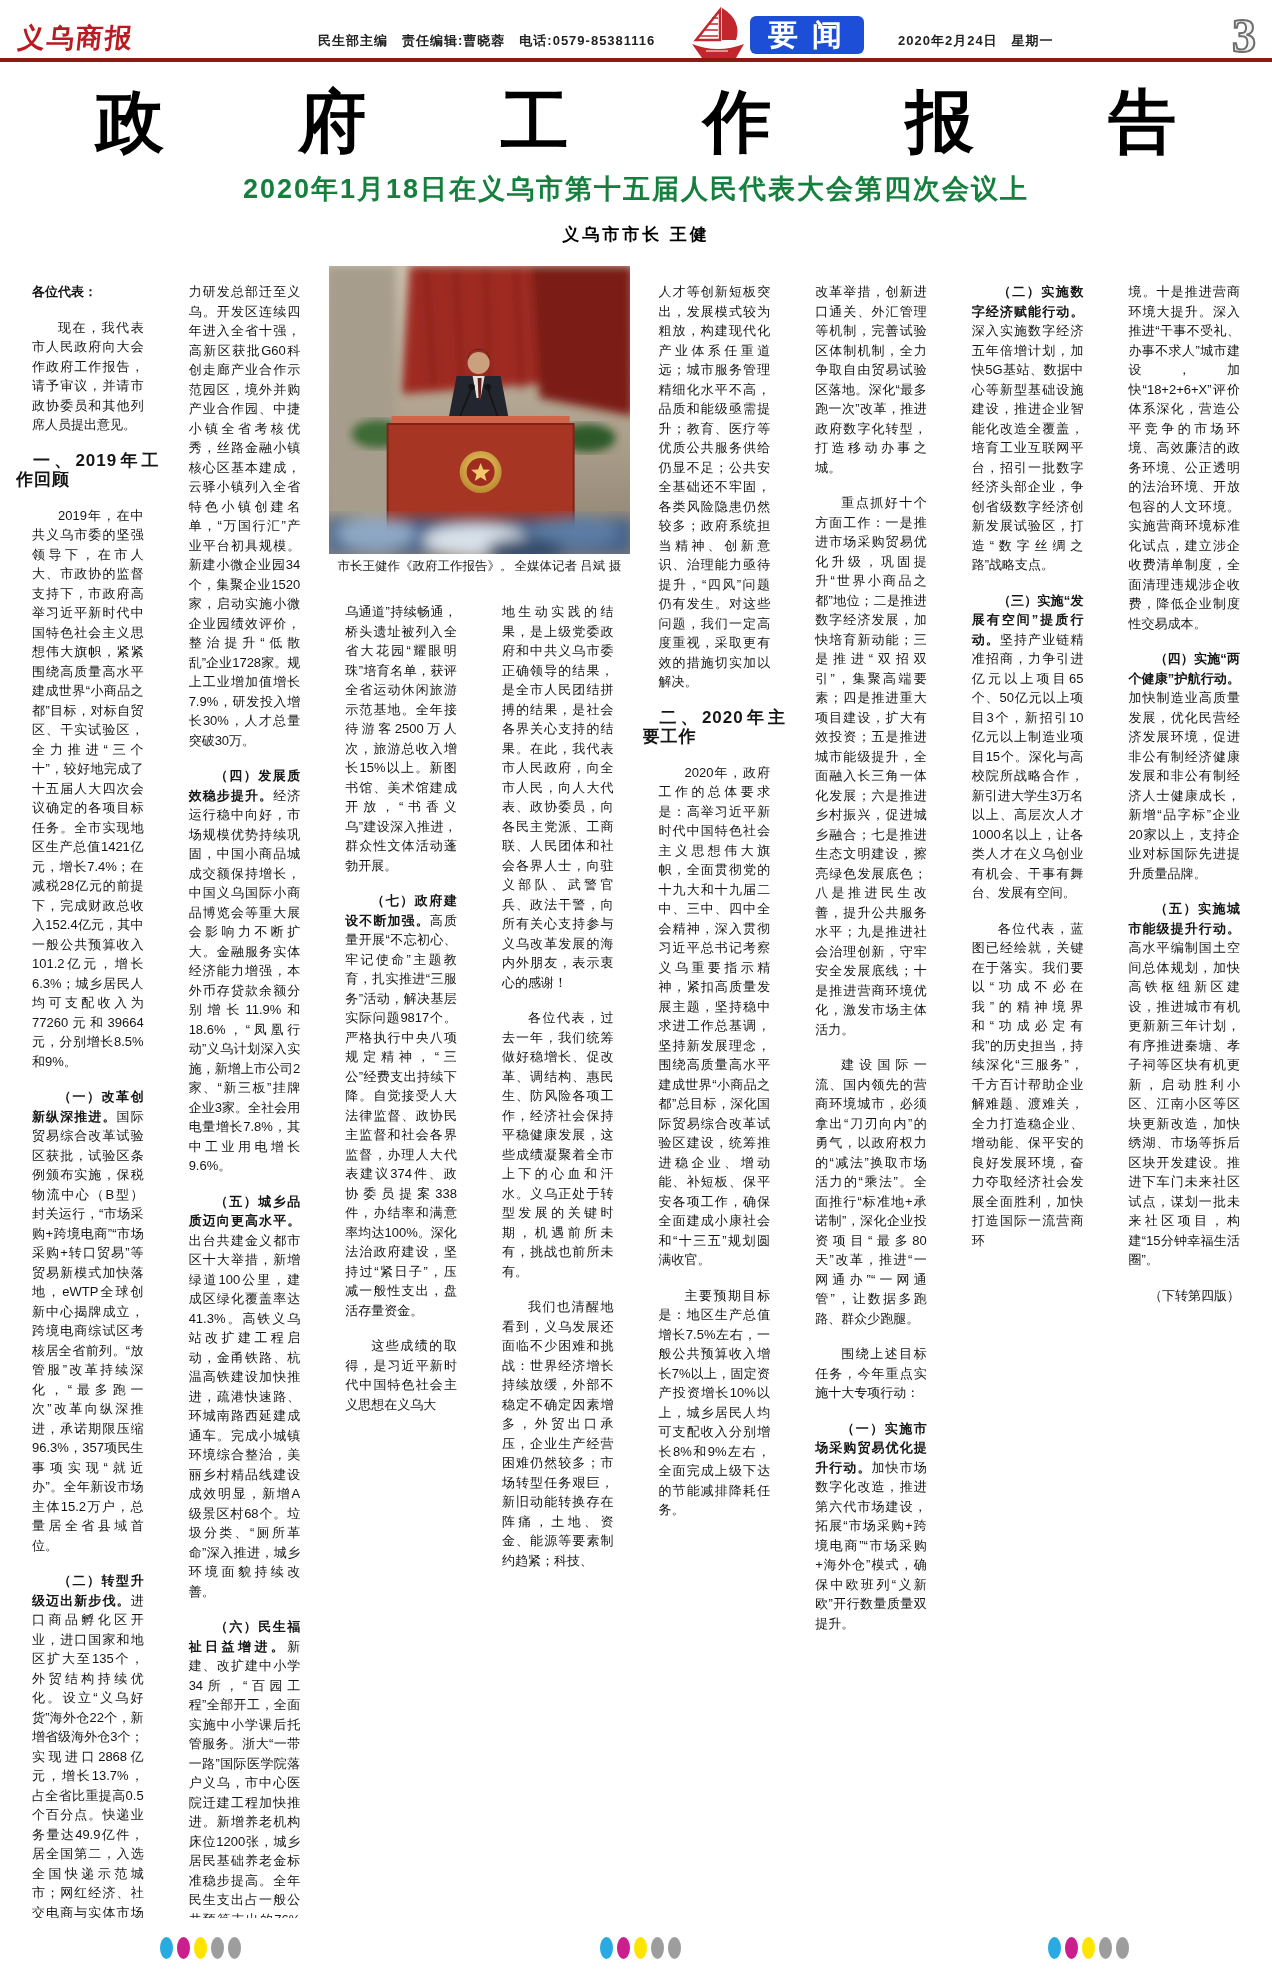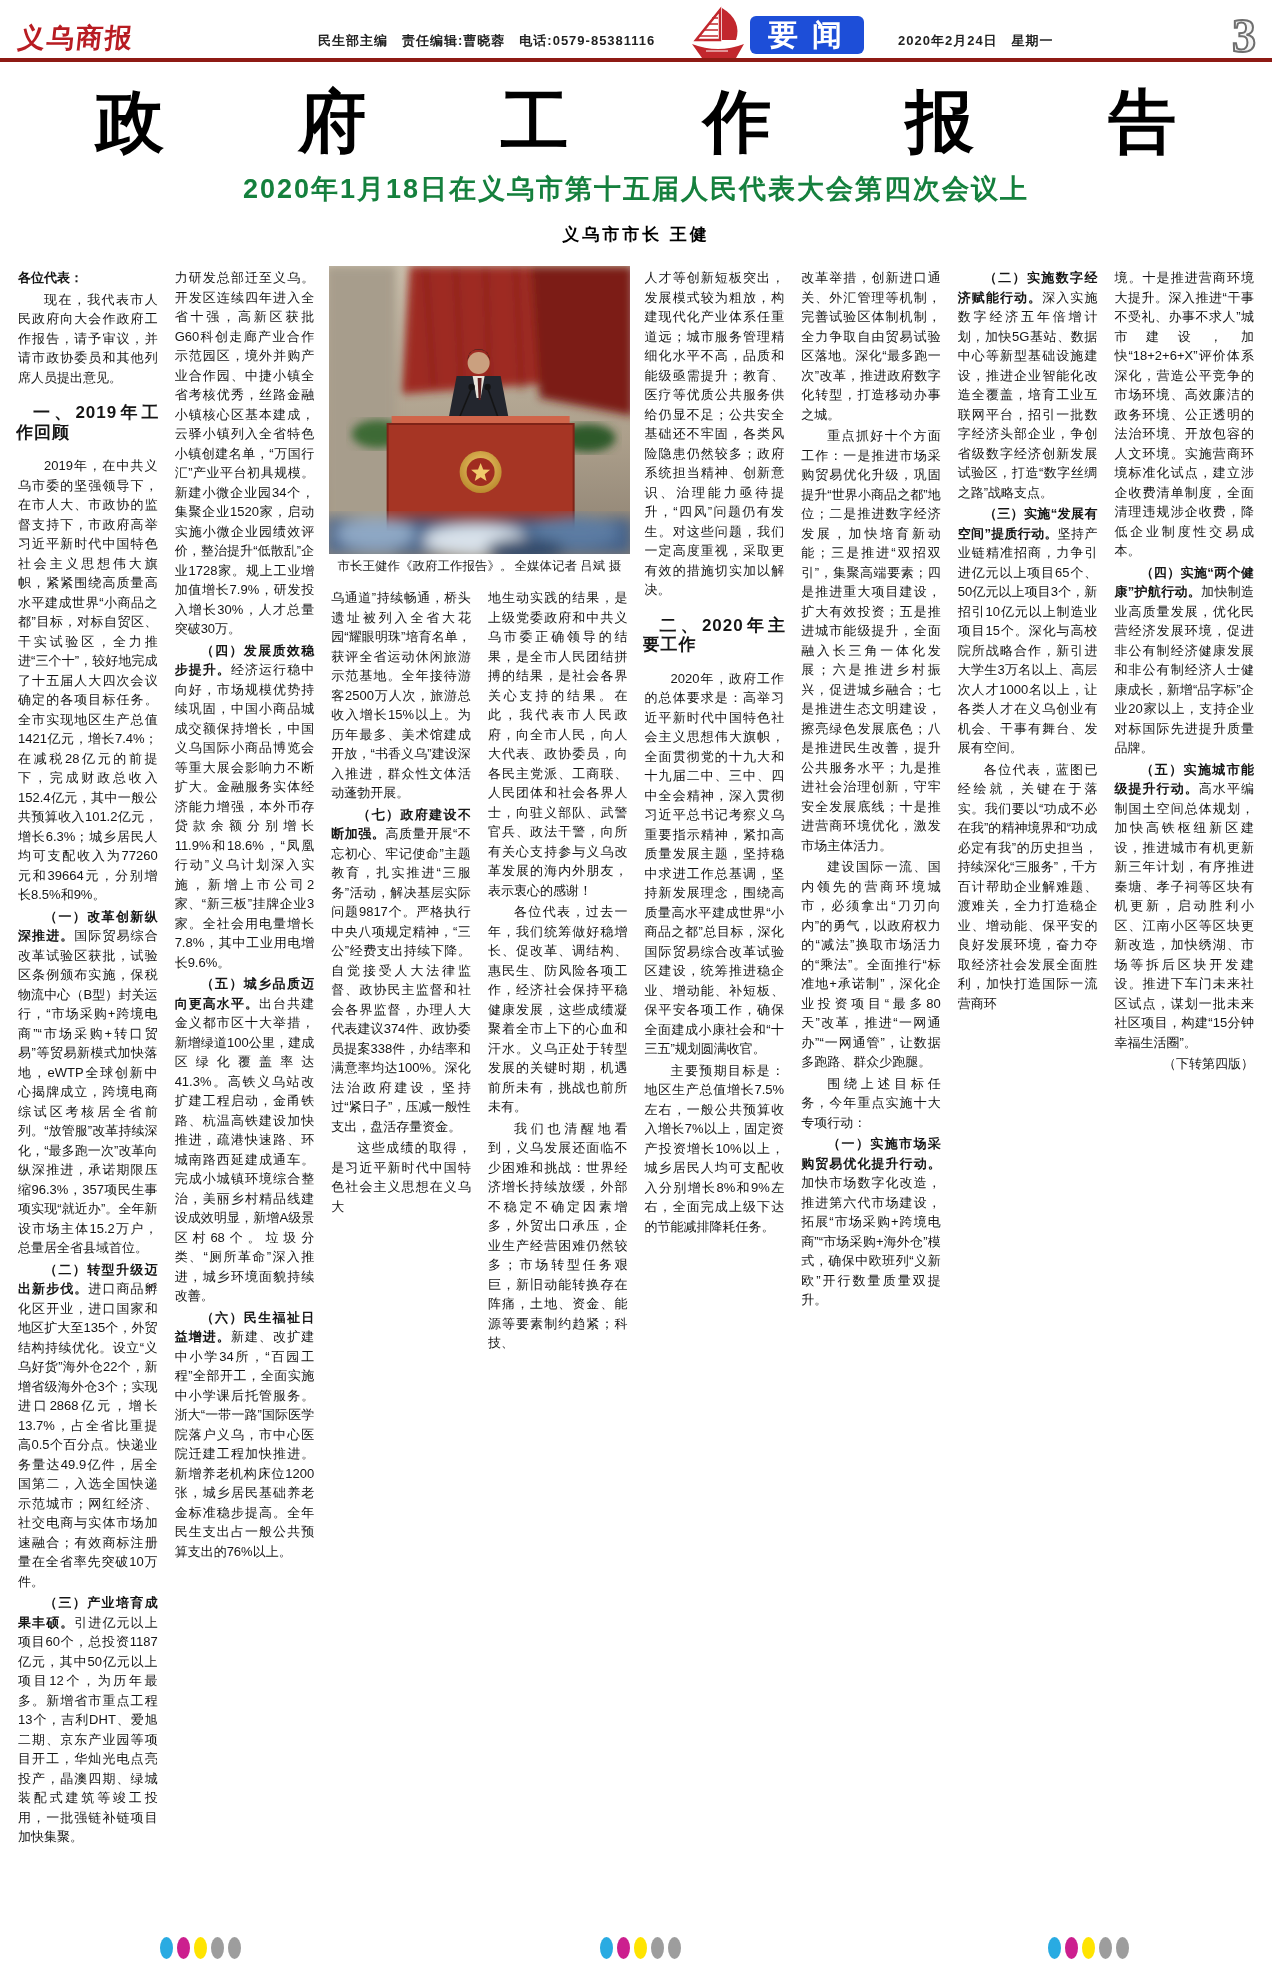--- a/index.html
+++ b/index.html
@@ -28,21 +28,21 @@
   .headline .byline{font-size:17px;font-weight:700;letter-spacing:3px;margin-top:16px;color:#000;}
 
   
   .body-grid{position:absolute;top:266px;left:16px;width:1240px;height:1652px;
              display:grid;grid-template-columns:repeat(8,1fr);column-gap:13px;}
   .col{height:1652px;overflow:hidden;font-size:13px;line-height:19.5px;text-align:justify;color:#151515;}
   .photo-group{grid-column:span 2;display:flex;flex-direction:column;height:1652px;overflow:hidden;}
   .sub-cols{flex:1;display:grid;grid-template-columns:1fr 1fr;column-gap:13px;overflow:hidden;margin-top:6px;}
   .sub-cols .col{height:auto;}
 
-  .para{margin:2px;text-indent:2em;}
+  .para{margin:16px;text-indent:2em;}
   .para.salutation{text-indent:0;font-weight:bold;}
   .para.cont{text-indent:0;}
   .para.note{text-align:right;text-indent:0;}
   .para b{font-weight:700;}
   .section-title{font-size:17px;font-weight:900;letter-spacing:1px;margin:16px 0 14px 0;text-indent:1em;}
 
   
   figure{margin:0;}
   .photo-frame{width:100%;height:288px;overflow:hidden;background:#9d9182;}
   .photo-caption{height:22px;margin-top:4px;font-size:12.5px;color:#222;display:flex;
@@ -165,21 +165,21 @@
             </g>
           </svg>
         </div>
         <figcaption class="photo-caption">
           <span>市长王健作《政府工作报告》。</span>
           <span>全媒体记者 吕斌 摄</span>
         </figcaption>
       </figure>
       <div class="sub-cols">
         <div class="col">
-            <p class="para cont">乌通道”持续畅通，桥头遗址被列入全省大花园“耀眼明珠”培育名单，获评全省运动休闲旅游示范基地。全年接待游客2500万人次，旅游总收入增长15%以上。为历年最多、美术馆建成开放，“书香义乌”建设深入推进，群众性文体活动蓬勃开展。</p>
+            <p class="para cont">乌通道”持续畅通，桥头遗址被列入全省大花园“耀眼明珠”培育名单，获评全省运动休闲旅游示范基地。全年接待游客2500万人次，旅游总收入增长15%以上。新图书馆、美术馆建成开放，“书香义乌”建设深入推进，群众性文体活动蓬勃开展。</p>
             <p class="para"><b>（七）政府建设不断加强。</b>高质量开展“不忘初心、牢记使命”主题教育，扎实推进“三服务”活动，解决基层实际问题9817个。严格执行中央八项规定精神，“三公”经费支出持续下降。自觉接受人大法律监督、政协民主监督和社会各界监督，办理人大代表建议374件、政协委员提案338件，办结率和满意率均达100%。深化法治政府建设，坚持过“紧日子”，压减一般性支出，盘活存量资金。</p>
             <p class="para">这些成绩的取得，是习近平新时代中国特色社会主义思想在义乌大</p>
           </div>
         <div class="col">
             <p class="para cont">地生动实践的结果，是上级党委政府和中共义乌市委正确领导的结果，是全市人民团结拼搏的结果，是社会各界关心支持的结果。在此，我代表市人民政府，向全市人民，向人大代表、政协委员，向各民主党派、工商联、人民团体和社会各界人士，向驻义部队、武警官兵、政法干警，向所有关心支持参与义乌改革发展的海内外朋友，表示衷心的感谢！</p>
             <p class="para">各位代表，过去一年，我们统筹做好稳增长、促改革、调结构、惠民生、防风险各项工作，经济社会保持平稳健康发展，这些成绩凝聚着全市上下的心血和汗水。义乌正处于转型发展的关键时期，机遇前所未有，挑战也前所未有。</p>
             <p class="para">我们也清醒地看到，义乌发展还面临不少困难和挑战：世界经济增长持续放缓，外部不稳定不确定因素增多，外贸出口承压，企业生产经营困难仍然较多；市场转型任务艰巨，新旧动能转换存在阵痛，土地、资金、能源等要素制约趋紧；科技、</p>
           </div>
       </div>
     </div>

